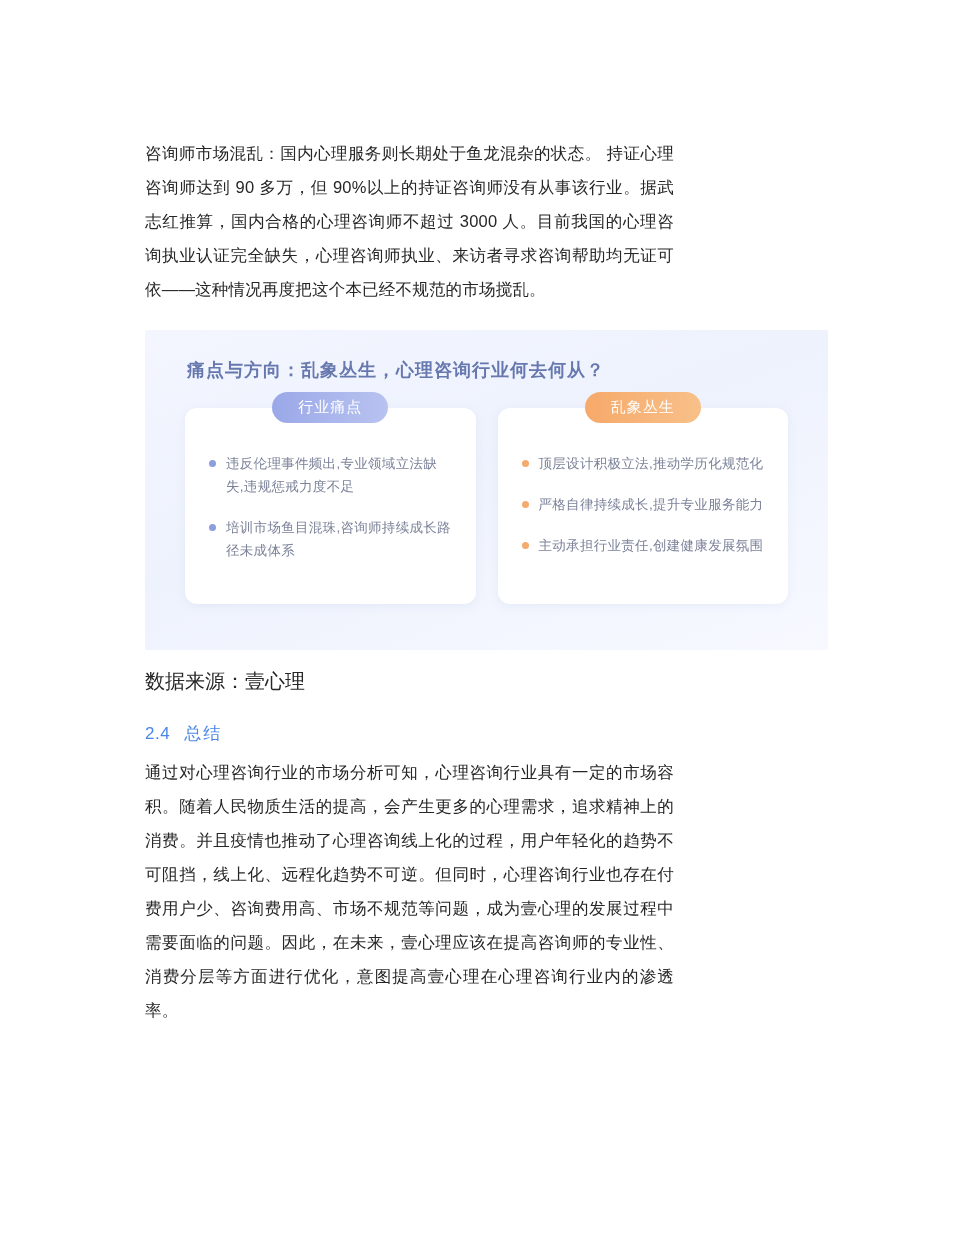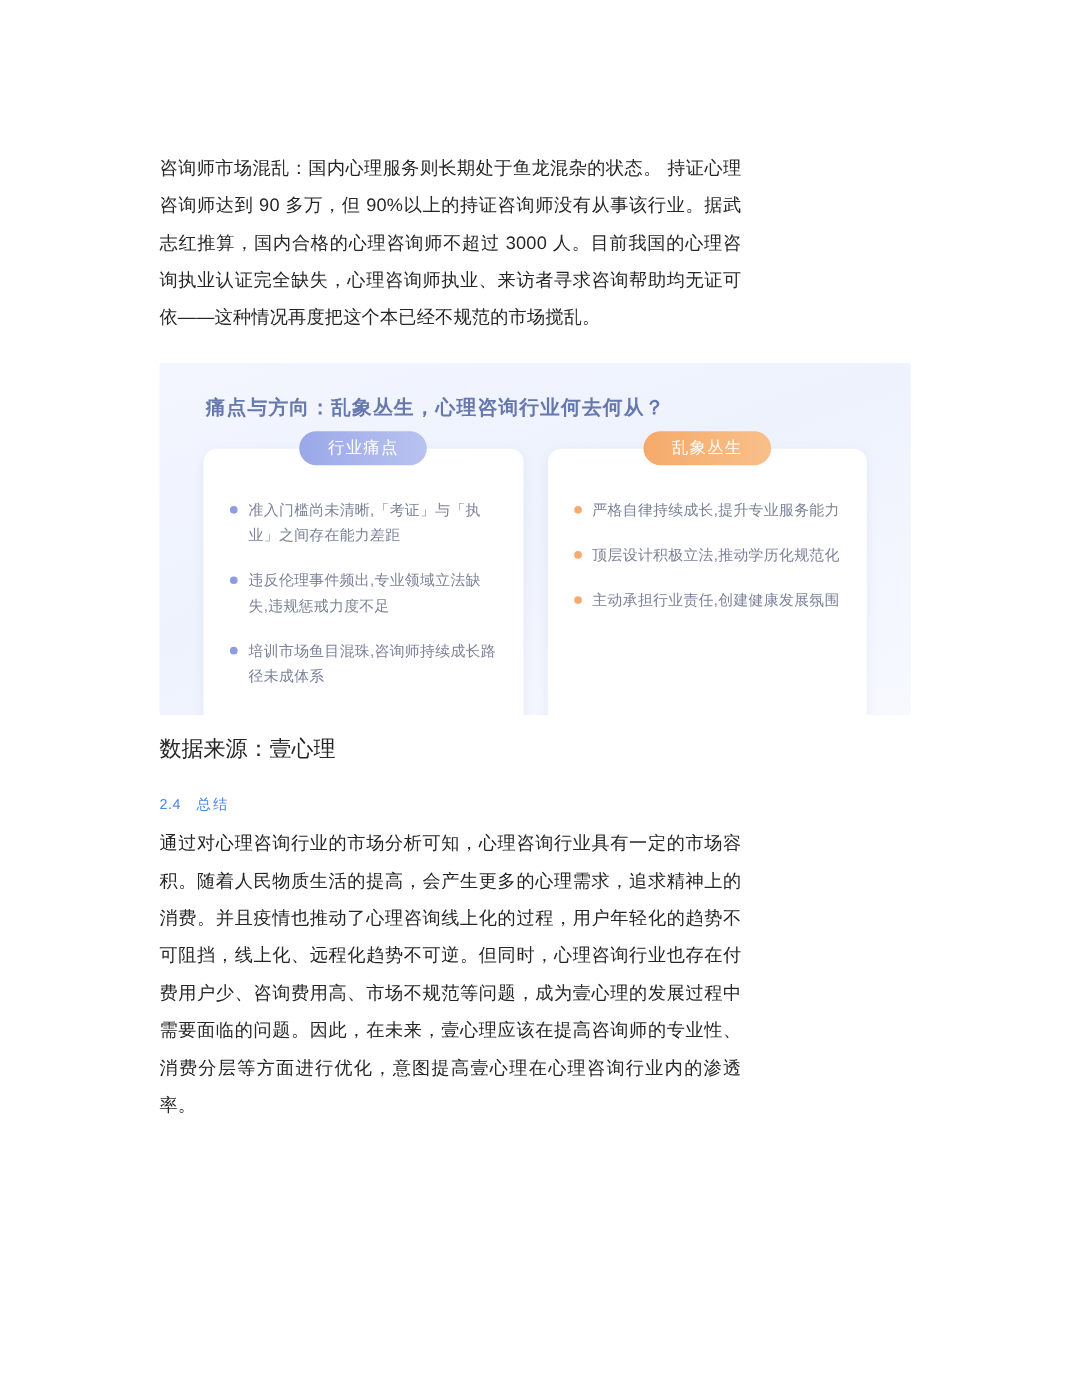--- a/index.html
+++ b/index.html
@@ -32,21 +32,21 @@
   }
   p.caption {
     font-size: 20px;
     line-height: 30px;
     margin: 16px 0 24px 0;
     color: #262626;
   }
   .heading {
     margin: 26px 0 10px 0;
     color: #4a86e8;
-    font-size: 13px;
+    font-size: 17px;
     letter-spacing: 0.5px;
   }
   .heading .num { margin-right: 14px; }
   .heading .htext { letter-spacing: 2px; }
 
   
   .figure {
     width: 683px;
     height: 320px;
     margin: 24px 0 0 0;
@@ -135,43 +135,39 @@
   <div class="figure">
     <div class="fig-title">痛点与方向：乱象丛生，心理咨询行业何去何从？</div>
 
     <div class="fig-cards">
 
       <div class="card">
         <div class="card-badge badge-blue">行业痛点</div>
         <ul class="bullet-list">
           <li>
             <span class="dot dot-blue"></span>
-            <span class="bullet-text">准入门槛尚未清晰,「考证」与「执业」之间存在能力差距</span>
-          </li>
-          <li>
-            <span class="dot dot-blue"></span>
             <span class="bullet-text">违反伦理事件频出,专业领域立法缺失,违规惩戒力度不足</span>
           </li>
           <li>
             <span class="dot dot-blue"></span>
             <span class="bullet-text">培训市场鱼目混珠,咨询师持续成长路径未成体系</span>
           </li>
         </ul>
       </div>
 
       <div class="card">
         <div class="card-badge badge-orange">乱象丛生</div>
         <ul class="bullet-list">
           <li>
             <span class="dot dot-orange"></span>
-            <span class="bullet-text">严格自律持续成长,提升专业服务能力</span>
+            <span class="bullet-text">顶层设计积极立法,推动学历化规范化</span>
           </li>
           <li>
             <span class="dot dot-orange"></span>
-            <span class="bullet-text">顶层设计积极立法,推动学历化规范化</span>
+            <span class="bullet-text">严格自律持续成长,提升专业服务能力</span>
           </li>
           <li>
             <span class="dot dot-orange"></span>
             <span class="bullet-text">主动承担行业责任,创建健康发展氛围</span>
           </li>
         </ul>
       </div>
 
     </div>
   </div>

